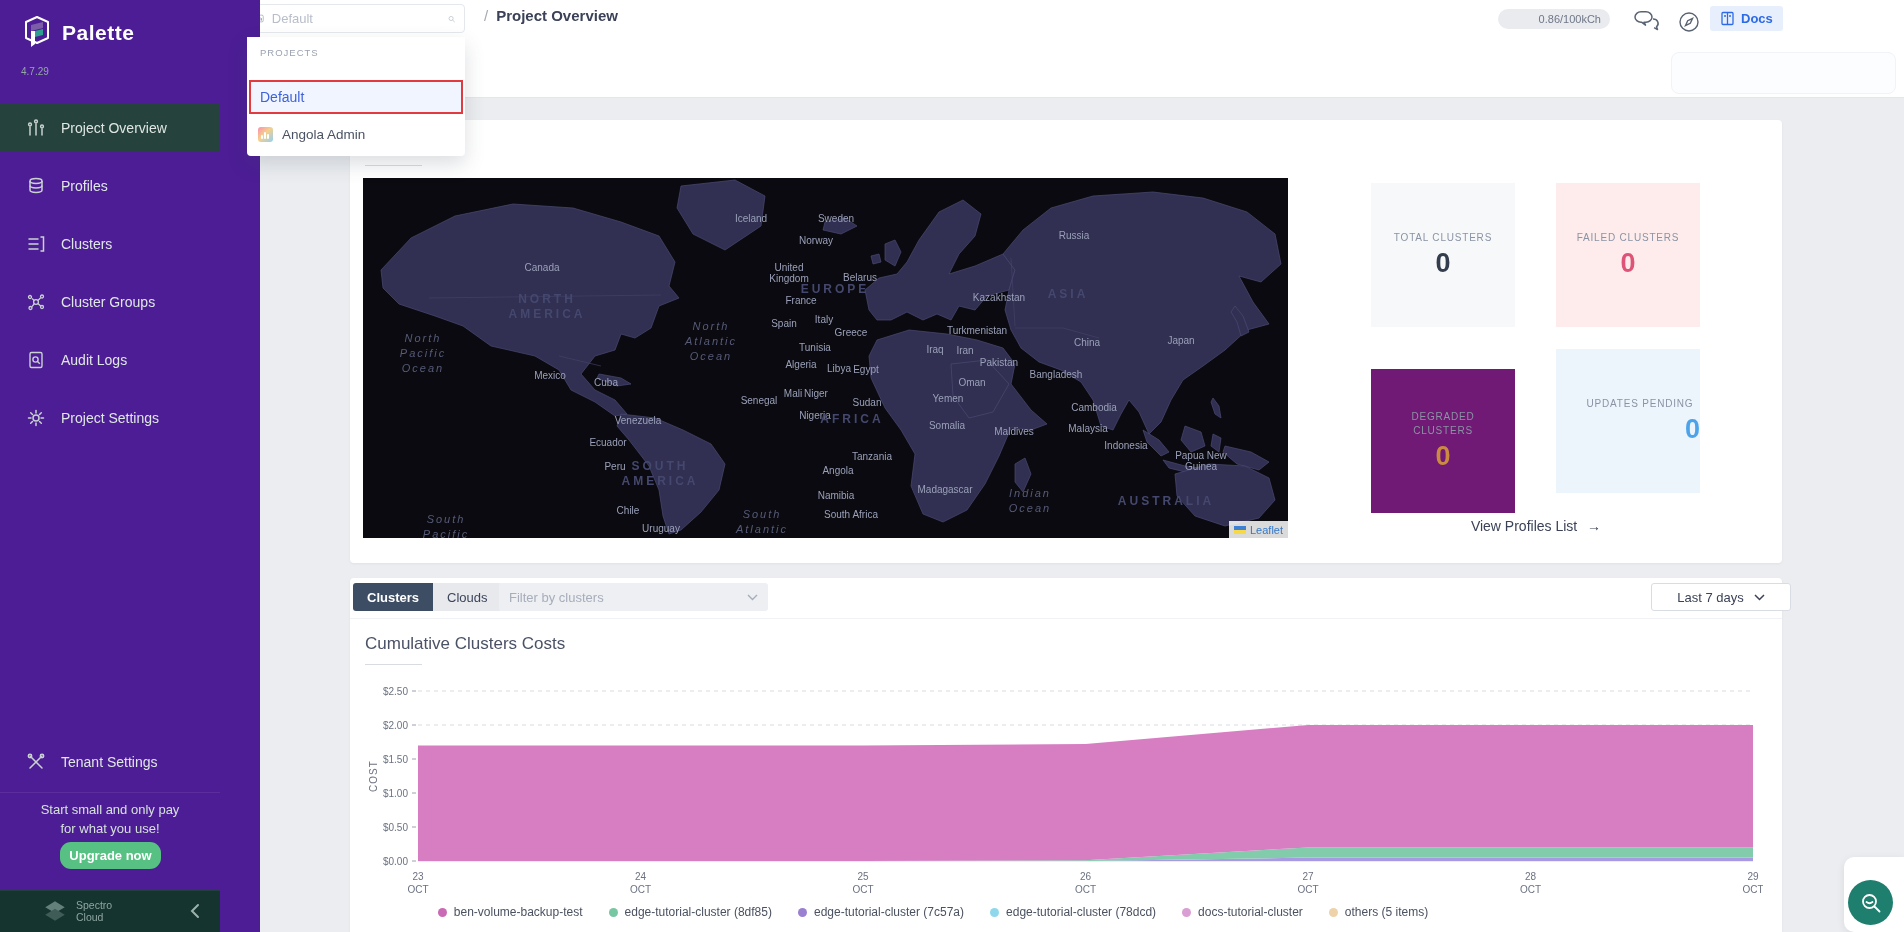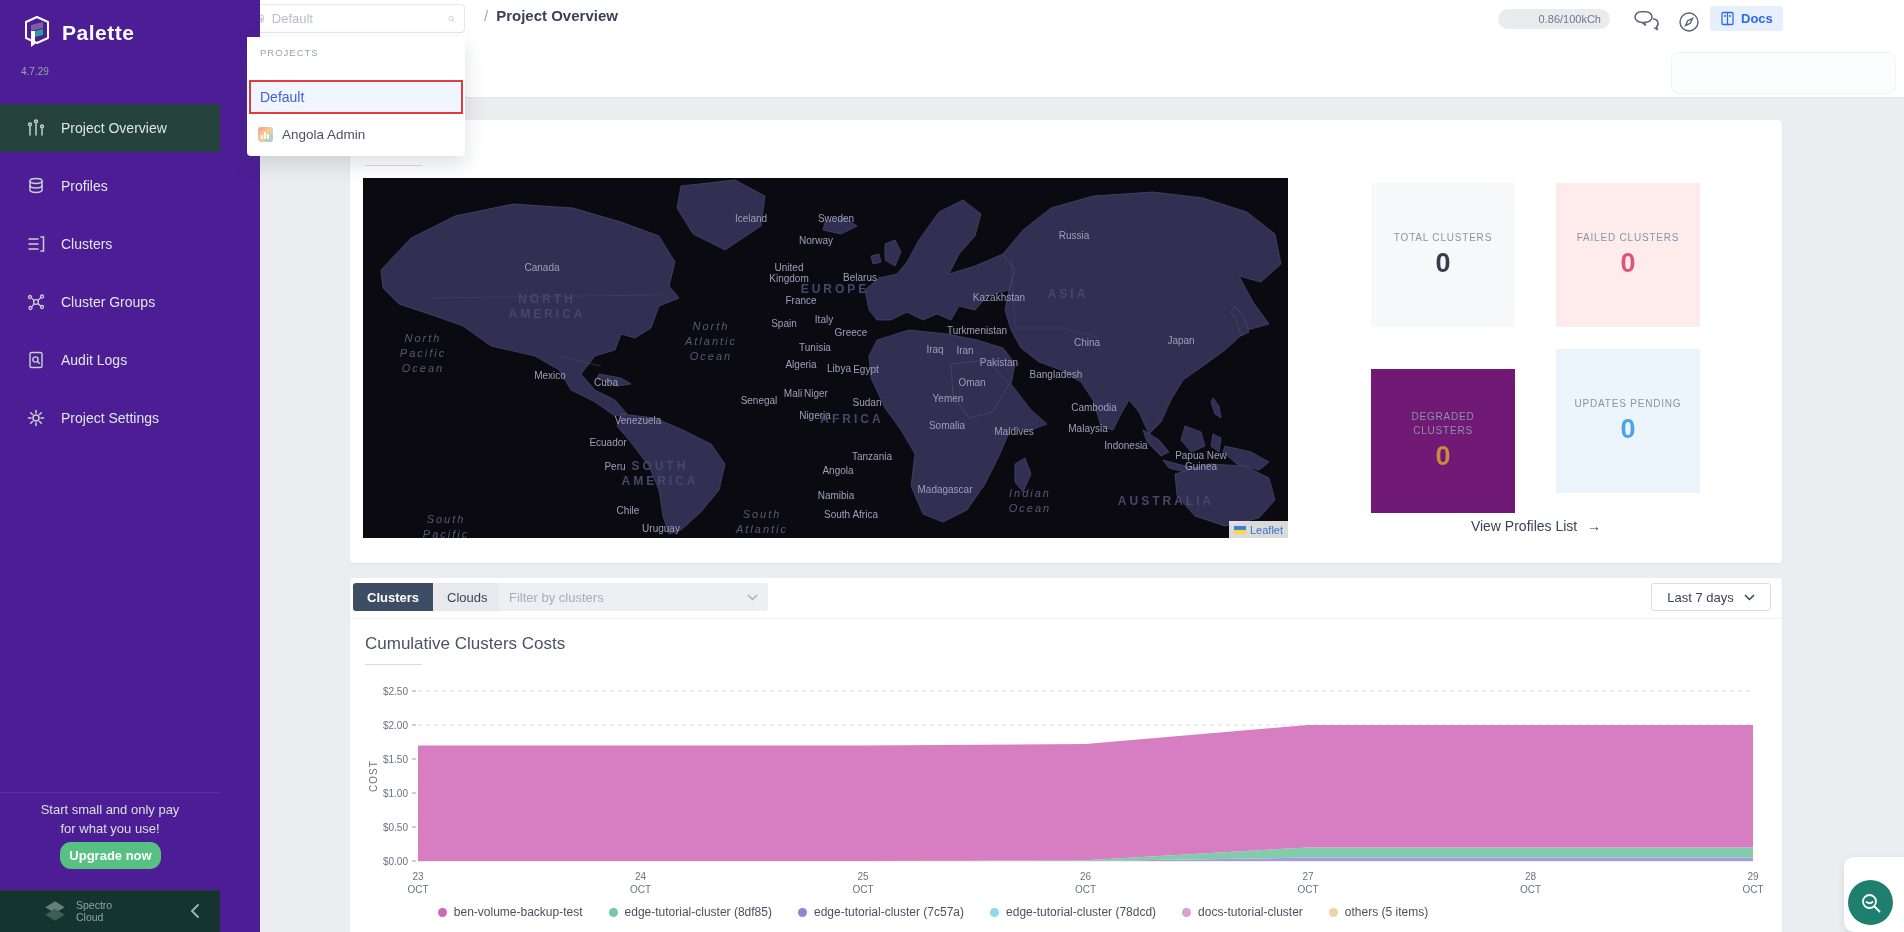--- a/index.html
+++ b/index.html
@@ -68,21 +68,21 @@
   .stat-value{font-size:27px;font-weight:bold;margin-top:3px}
   .view-link{position:absolute;left:1021px;top:398px;width:330px;text-align:center;font-size:14px;color:#3b4257;cursor:pointer}
 
   
   .tabs{position:absolute;left:3px;top:5px;display:flex;border-radius:3px;overflow:hidden;cursor:pointer}
   .tab{height:28px;padding:0 14px;font-size:13px;display:flex;align-items:center}
   .tab.active{background:#3d4d63;color:#fff;font-weight:bold}
   .tab.inactive{background:#e7e9ed;color:#3c445c}
   .filter-box{position:absolute;left:149px;top:5px;width:269px;height:28px;background:#edeff3;border-radius:3px;display:flex;align-items:center;justify-content:space-between;padding:0 10px;cursor:pointer}
   .filter-box span{font-size:13px;color:#a7adba}
-  .range-box{position:absolute;left:1301px;top:5px;width:120px;height:28px;background:#fff;border:1px solid #d9dde3;border-radius:3px;display:flex;align-items:center;justify-content:center;gap:10px;cursor:pointer}
+  .range-box{position:absolute;left:1301px;top:5px;width:140px;height:28px;background:#fff;border:1px solid #d9dde3;border-radius:3px;display:flex;align-items:center;justify-content:center;gap:10px;cursor:pointer}
   .range-box span{font-size:13px;color:#3b4257}
   .toolbar-divider{position:absolute;left:0;top:40px;width:1432px;height:1px;background:#f0f2f5}
 
   
   #chart-svg{position:absolute;left:13px;top:77px}
   .ytick{fill:#6a7180;font-size:10px;text-anchor:end}
   .xtick{fill:#6a7180;font-size:10px;text-anchor:middle}
   .ylab{fill:#6b7280;font-size:10px;letter-spacing:1px;text-anchor:middle}
   #legend{position:absolute;left:13px;top:327px;width:1140px;display:flex;justify-content:center;gap:26px}
   .legend-item{display:flex;align-items:center;gap:7px}
@@ -184,20 +184,33 @@
                 <line x1="13.5" y1="13.5" x2="15.3" y2="15.3"></line>
                 <line x1="4.7" y1="15.3" x2="6.5" y2="13.5"></line>
                 <line x1="13.5" y1="6.5" x2="15.3" y2="4.7"></line>
               </g>
             </g>
           </svg>
         <span class="nav-label">Project Settings</span>
       </div>
     </div>
 
+    <div class="tenant-row">
+      <div class="nav-item">
+        <svg class="nav-icon" viewBox="0 0 20 20">
+            <g stroke="#c9d2cf" stroke-width="1.5" fill="none" stroke-linecap="round">
+              <line x1="4" y1="4" x2="16" y2="16"></line>
+              <line x1="16" y1="4" x2="4" y2="16"></line>
+              <circle cx="4" cy="4" r="1.7"></circle>
+              <circle cx="16" cy="4" r="1.7"></circle>
+            </g>
+          </svg>
+        <span class="nav-label">Tenant Settings</span>
+      </div>
+    </div>
 
     <div class="side-divider"></div>
     <div class="upsell-text">
       <div>Start small and only pay</div>
       <div>for what you use!</div>
     </div>
     <button class="upgrade-btn">Upgrade now</button>
 
     <div class="side-footer">
       <svg width="26" height="26" viewBox="0 0 24 24" style="position:absolute;left:42px;top:8px">
@@ -386,21 +399,21 @@
       <div class="stat-value" style="color: rgb(51, 61, 78);">0</div>
     </div>
     <div class="stat" style="left: 1206px; top: 63px; background: rgb(253, 236, 235);">
       <div class="stat-label">FAILED CLUSTERS</div>
       <div class="stat-value" style="color: rgb(221, 84, 120);">0</div>
     </div>
     <div class="stat" style="left: 1021px; top: 229px; background: #701a75; margin-top: 20px;">
       <div class="stat-label">DEGRADED CLUSTERS</div>
       <div class="stat-value" style="color: rgb(203, 138, 65);">0</div>
     </div>
-    <div class="stat" style="left: 1206px; top: 229px; background: rgb(236, 245, 252);">
+    <div class="stat" style="left: 1206px; top: 229px; background: rgb(236, 245, 252); align-items: flex-end;">
       <div class="stat-label">UPDATES PENDING</div>
       <div class="stat-value" style="color: rgb(77, 163, 234);">0</div>
     </div>
 
     <div class="view-link">
       <span>View Profiles List</span>
       <span style="margin-left:6px">→</span>
     </div>
   </div>
 

